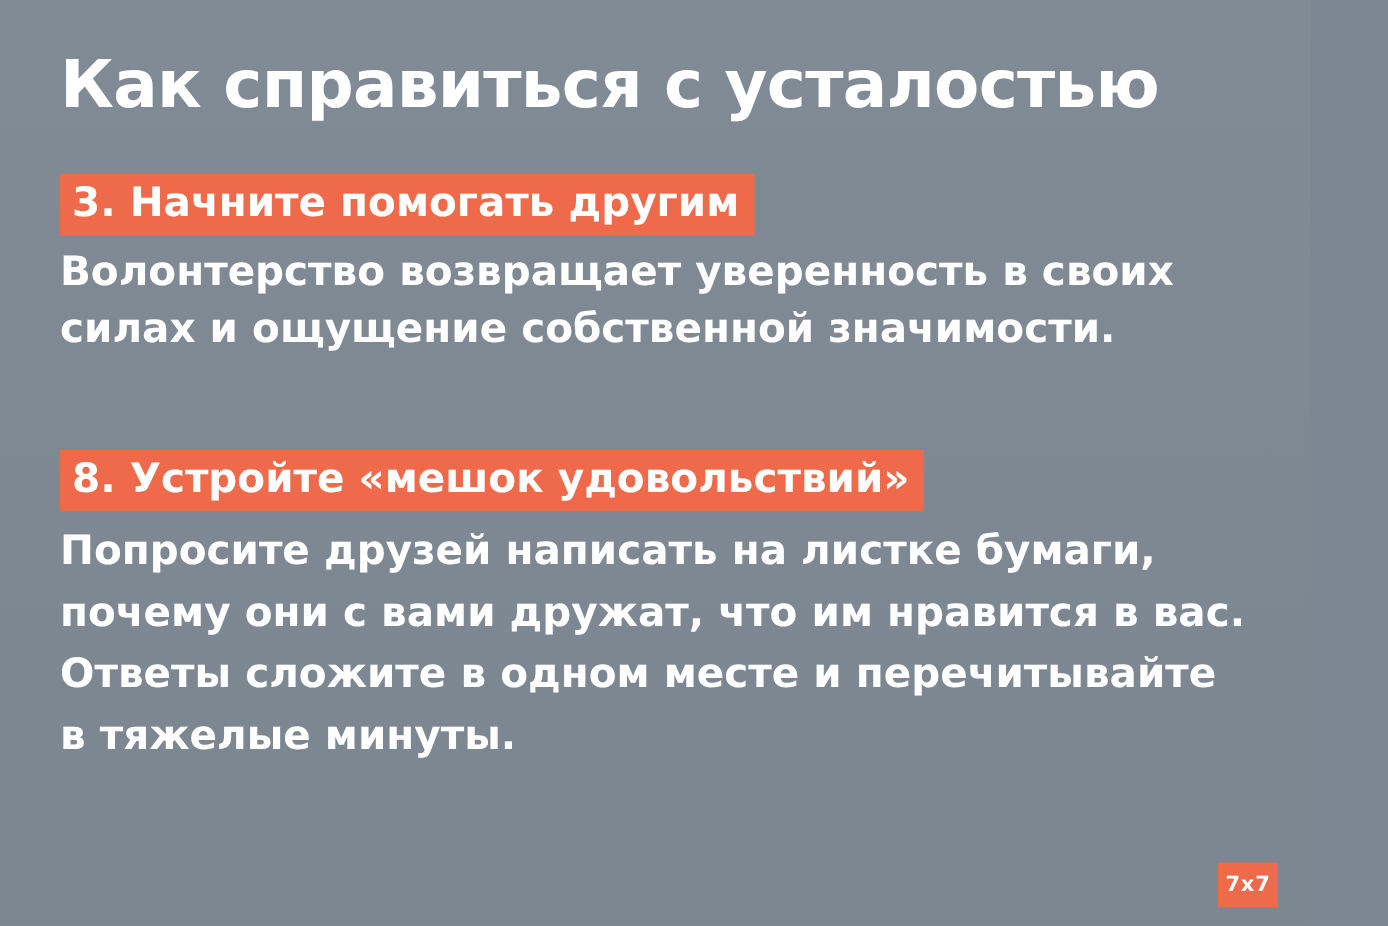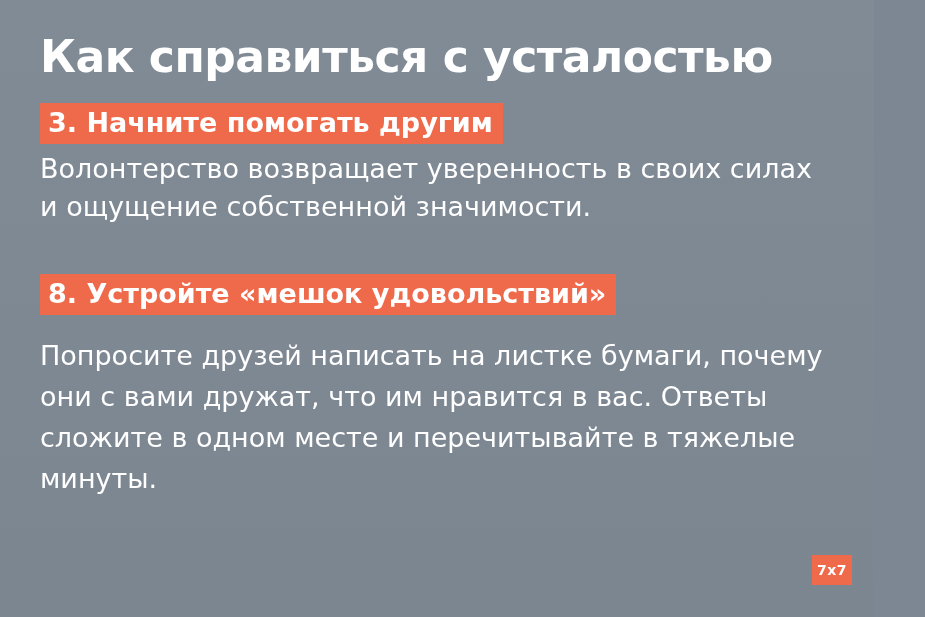--- a/index.html
+++ b/index.html
@@ -41,42 +41,41 @@
     display: inline-block;
   }
   .heading {
     display: inline-block;
     background: #ef6a4b;
     color: #ffffff;
     font-weight: bold;
     font-size: 27px;
     line-height: 1.18;
     padding: 4px 10px 5px 8px;
-    margin: 3px 0 6px 0;
+    margin: 16px 0 6px 0;
     white-space: nowrap;
   }
   .body-text {
     color: #ffffff;
     font-size: 27px;
     line-height: 1.42;
     margin: 0;
     max-width: 860px;
-    font-weight: normal;
+    font-weight: bold;
   }
   .body-text.spaced {
     line-height: 1.52;
-    margin-top: 14px;
   }
   .para-gap {
     margin-top: 12px;
   }
   .logo {
     position: absolute;
     right: 22px;
-    bottom: 32px;
+    bottom: 12px;
     width: 40px;
     height: 30px;
     background: #ef6a4b;
     color: #ffffff;
     font-size: 14px;
     font-weight: bold;
     display: flex;
     align-items: center;
     justify-content: center;
     letter-spacing: 0.5px;

